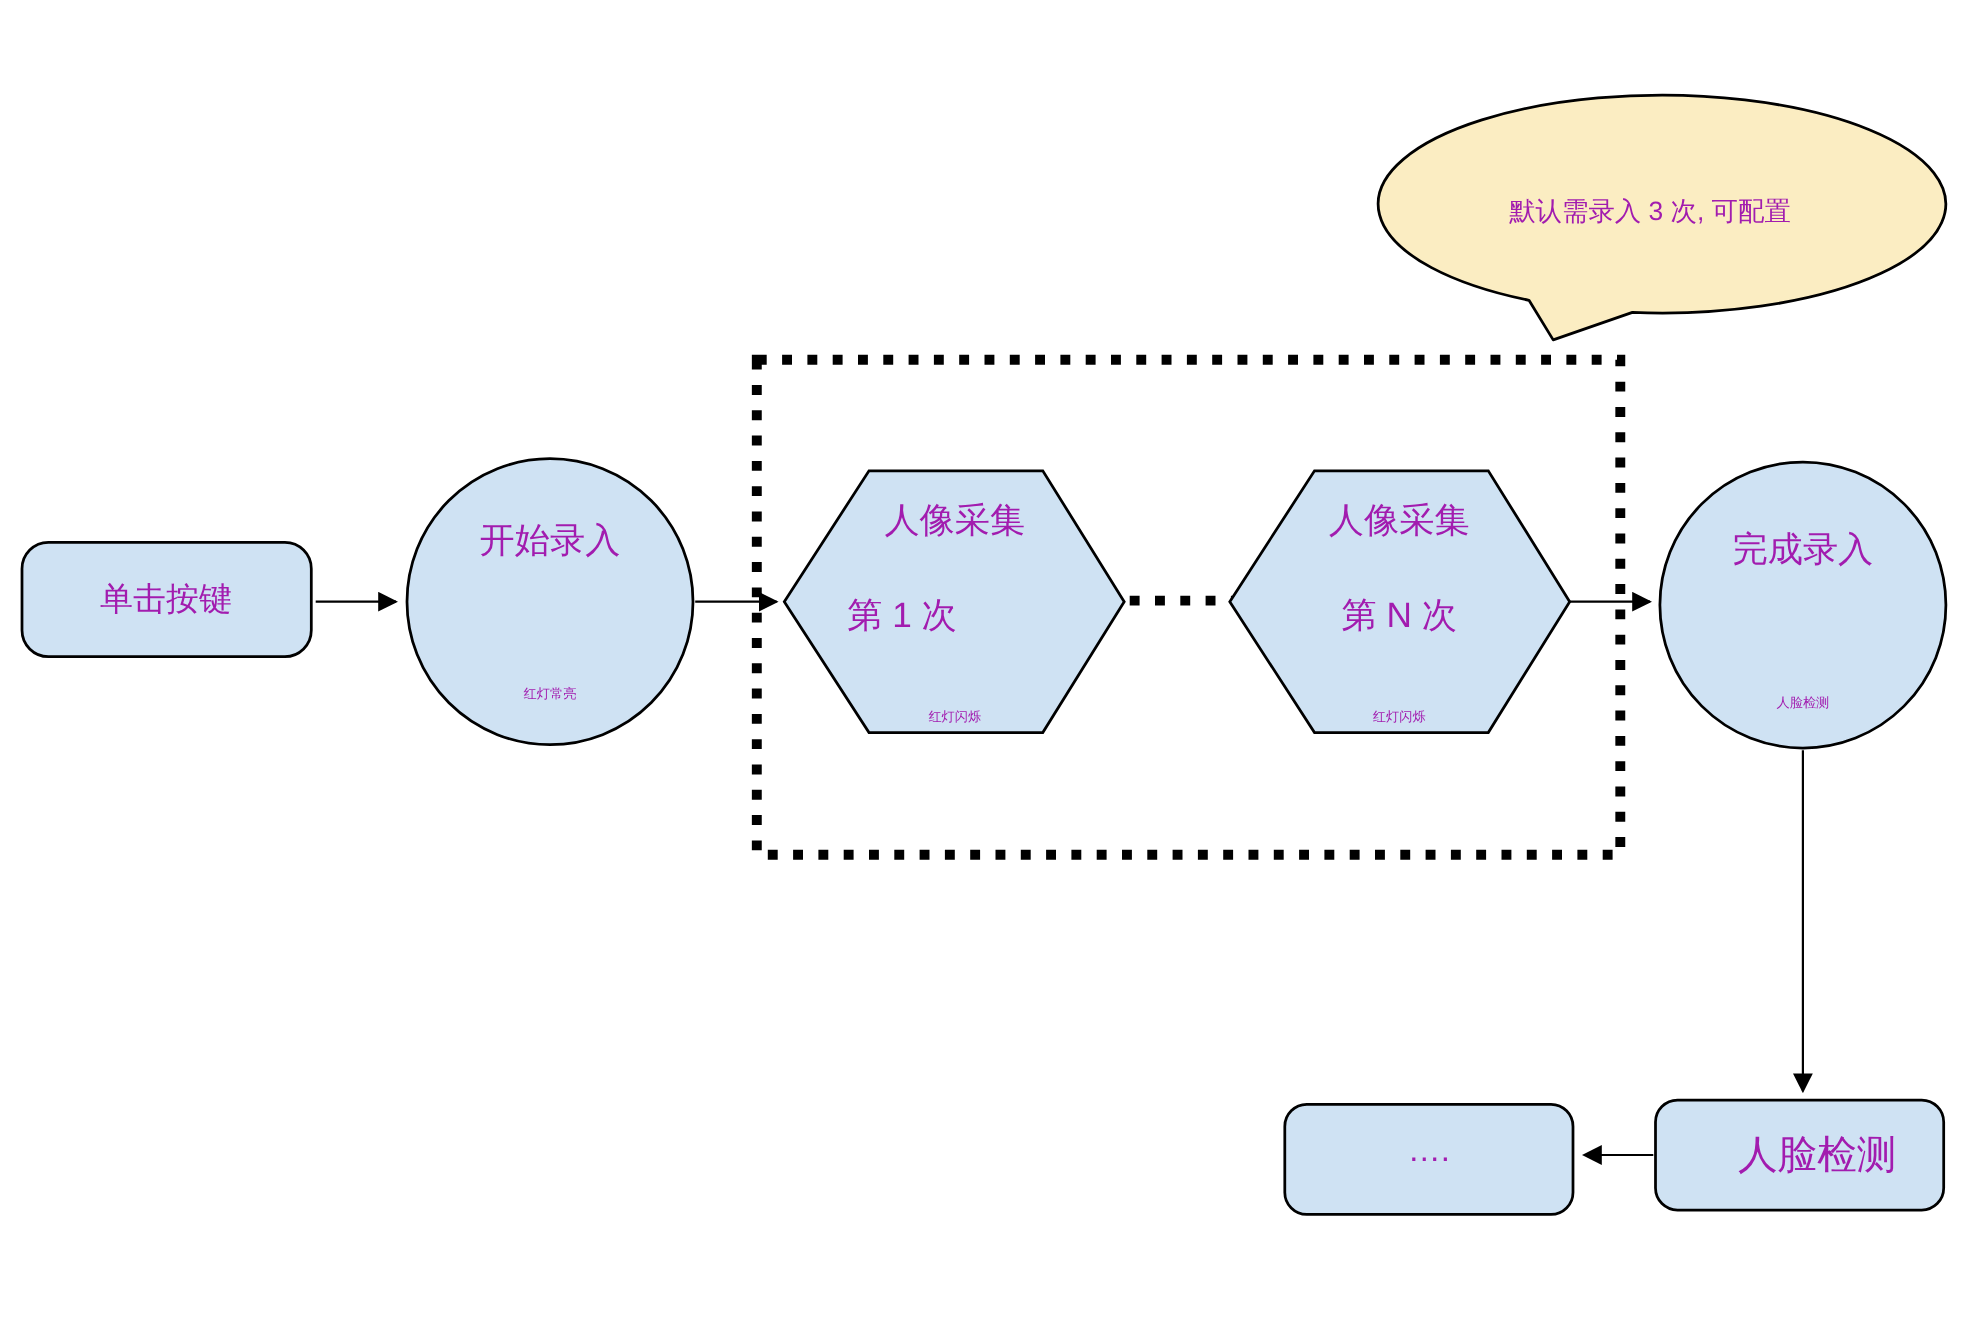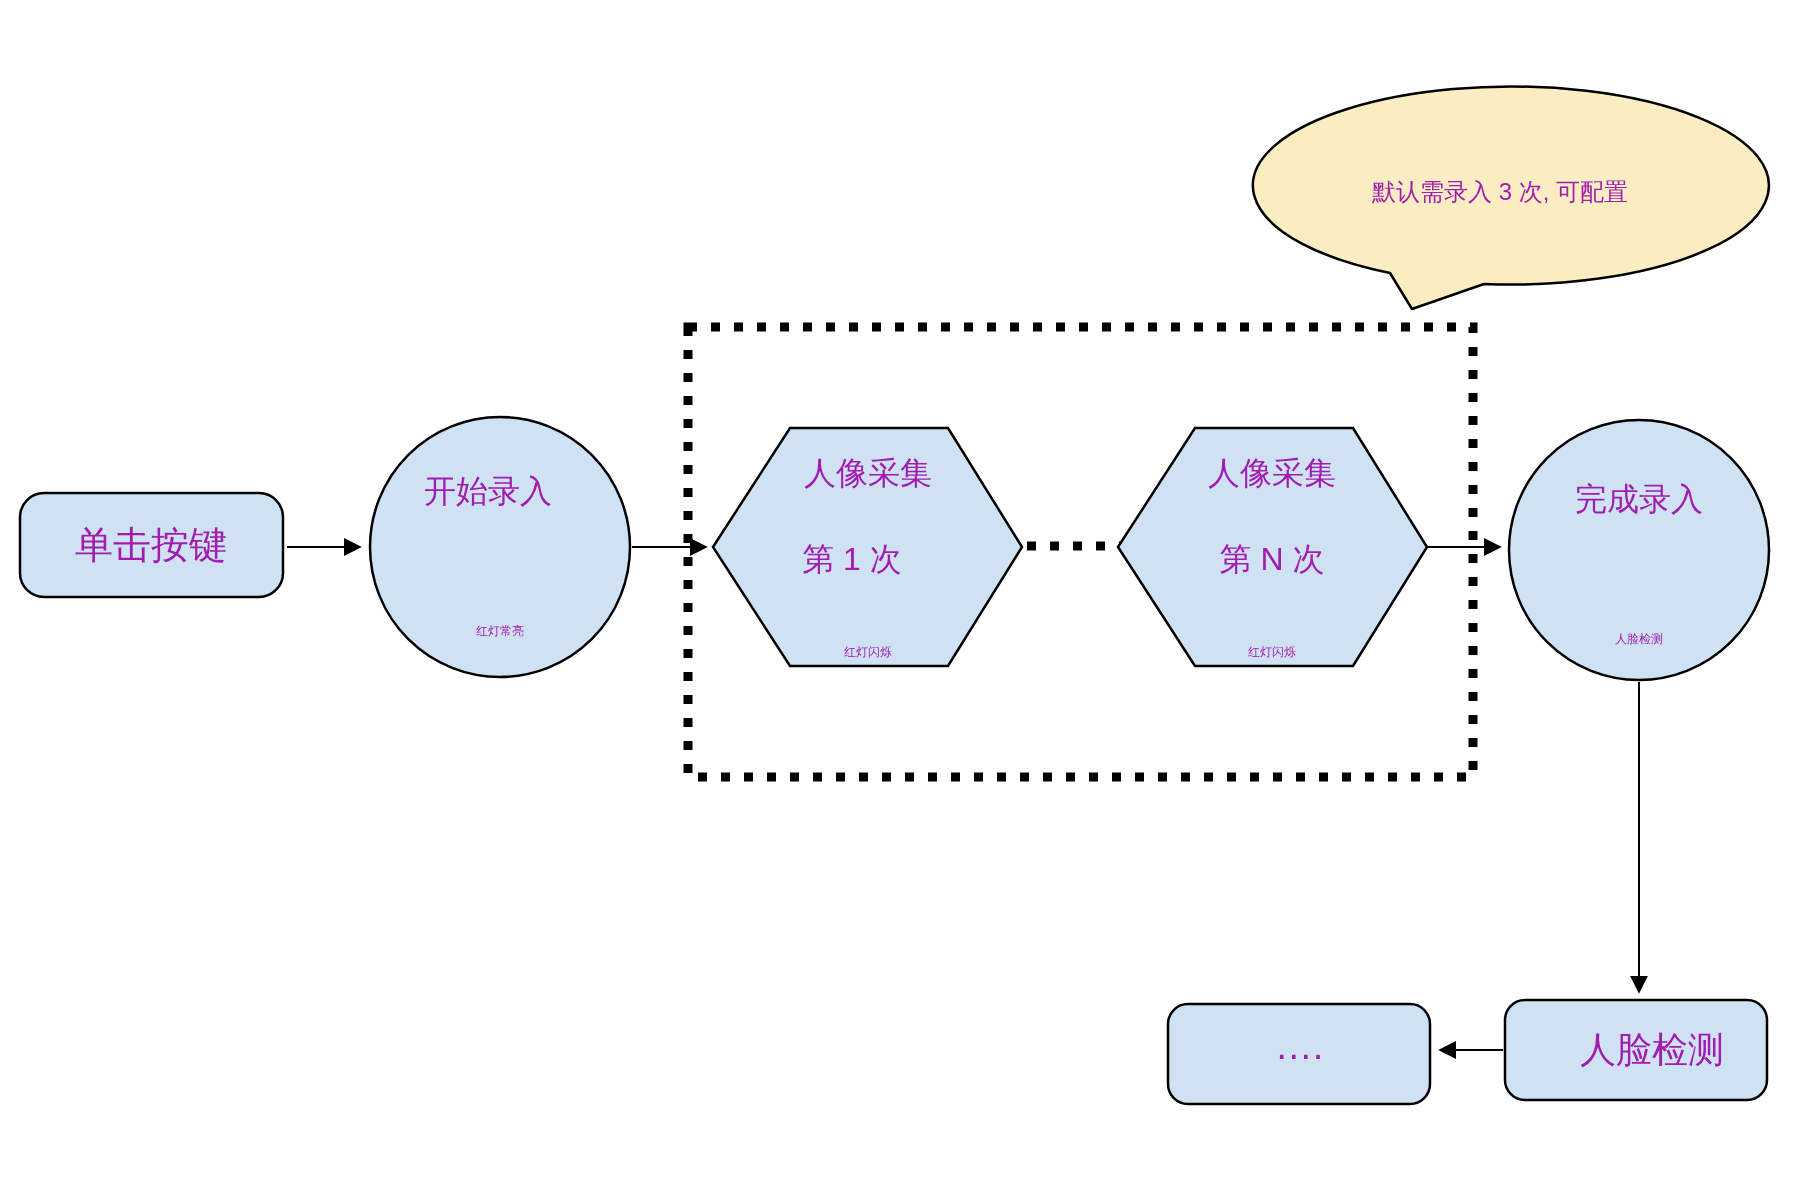--- a/index.html
+++ b/index.html
@@ -47,21 +47,21 @@
   .arrowhead {
     fill: var(--stroke, #000000);
   }
   .label {
     position: absolute;
     transform: translate(-50%, -50%);
     white-space: nowrap;
     color: #a21caf;
     text-align: center;
   }
-  .t-xl { font-size: 38px; text-align: center; }
+  .t-xl { font-size: 30px; text-align: center; }
   .t-lg { font-size: 32px; }
   .t-md { font-size: 24px; }
   .t-sm { font-size: 12px; margin-top: 24px; }
   .t-face { font-size: 36px; margin-left: 16px; }
 </style>
 </head>
 <body>
 
 <div class="canvas">
 
@@ -98,25 +98,25 @@
 
     <rect x="1505" y="1000" width="262" height="100" rx="20" class="shape"></rect>
 
     <line x1="1503" y1="1050" x2="1440" y2="1050" class="connector" marker-end="url(#arrow)"></line>
 
     <rect x="1168" y="1004" width="262" height="100" rx="20" class="shape"></rect>
   </svg>
 
   <div class="label t-xl" style="left:151px; top:545px;">单击按键</div>
 
-  <div class="label t-lg" style="left:488px; top:492px;">开始录入</div>
+  <div class="label t-lg" style="left:500px; top:492px;">开始录入</div>
   <div class="label t-sm" style="left:500px; top:607px;">红灯常亮</div>
 
   <div class="label t-lg" style="left:868px; top:474px;">人像采集</div>
-  <div class="label t-lg" style="left:852px; top:560px;">第 1 次</div>
+  <div class="label t-lg" style="left:820px; top:560px;">第 1 次</div>
   <div class="label t-sm" style="left:868px; top:628px;">红灯闪烁</div>
 
   <div class="label t-lg" style="left:1272px; top:474px;">人像采集</div>
   <div class="label t-lg" style="left:1272px; top:560px;">第 N 次</div>
   <div class="label t-sm" style="left:1272px; top:628px;">红灯闪烁</div>
 
   <div class="label t-lg" style="left:1639px; top:500px;">完成录入</div>
   <div class="label t-sm" style="left:1639px; top:615px;">人脸检测</div>
 
   <div class="label t-face" style="left:1636px; top:1050px;">人脸检测</div>

